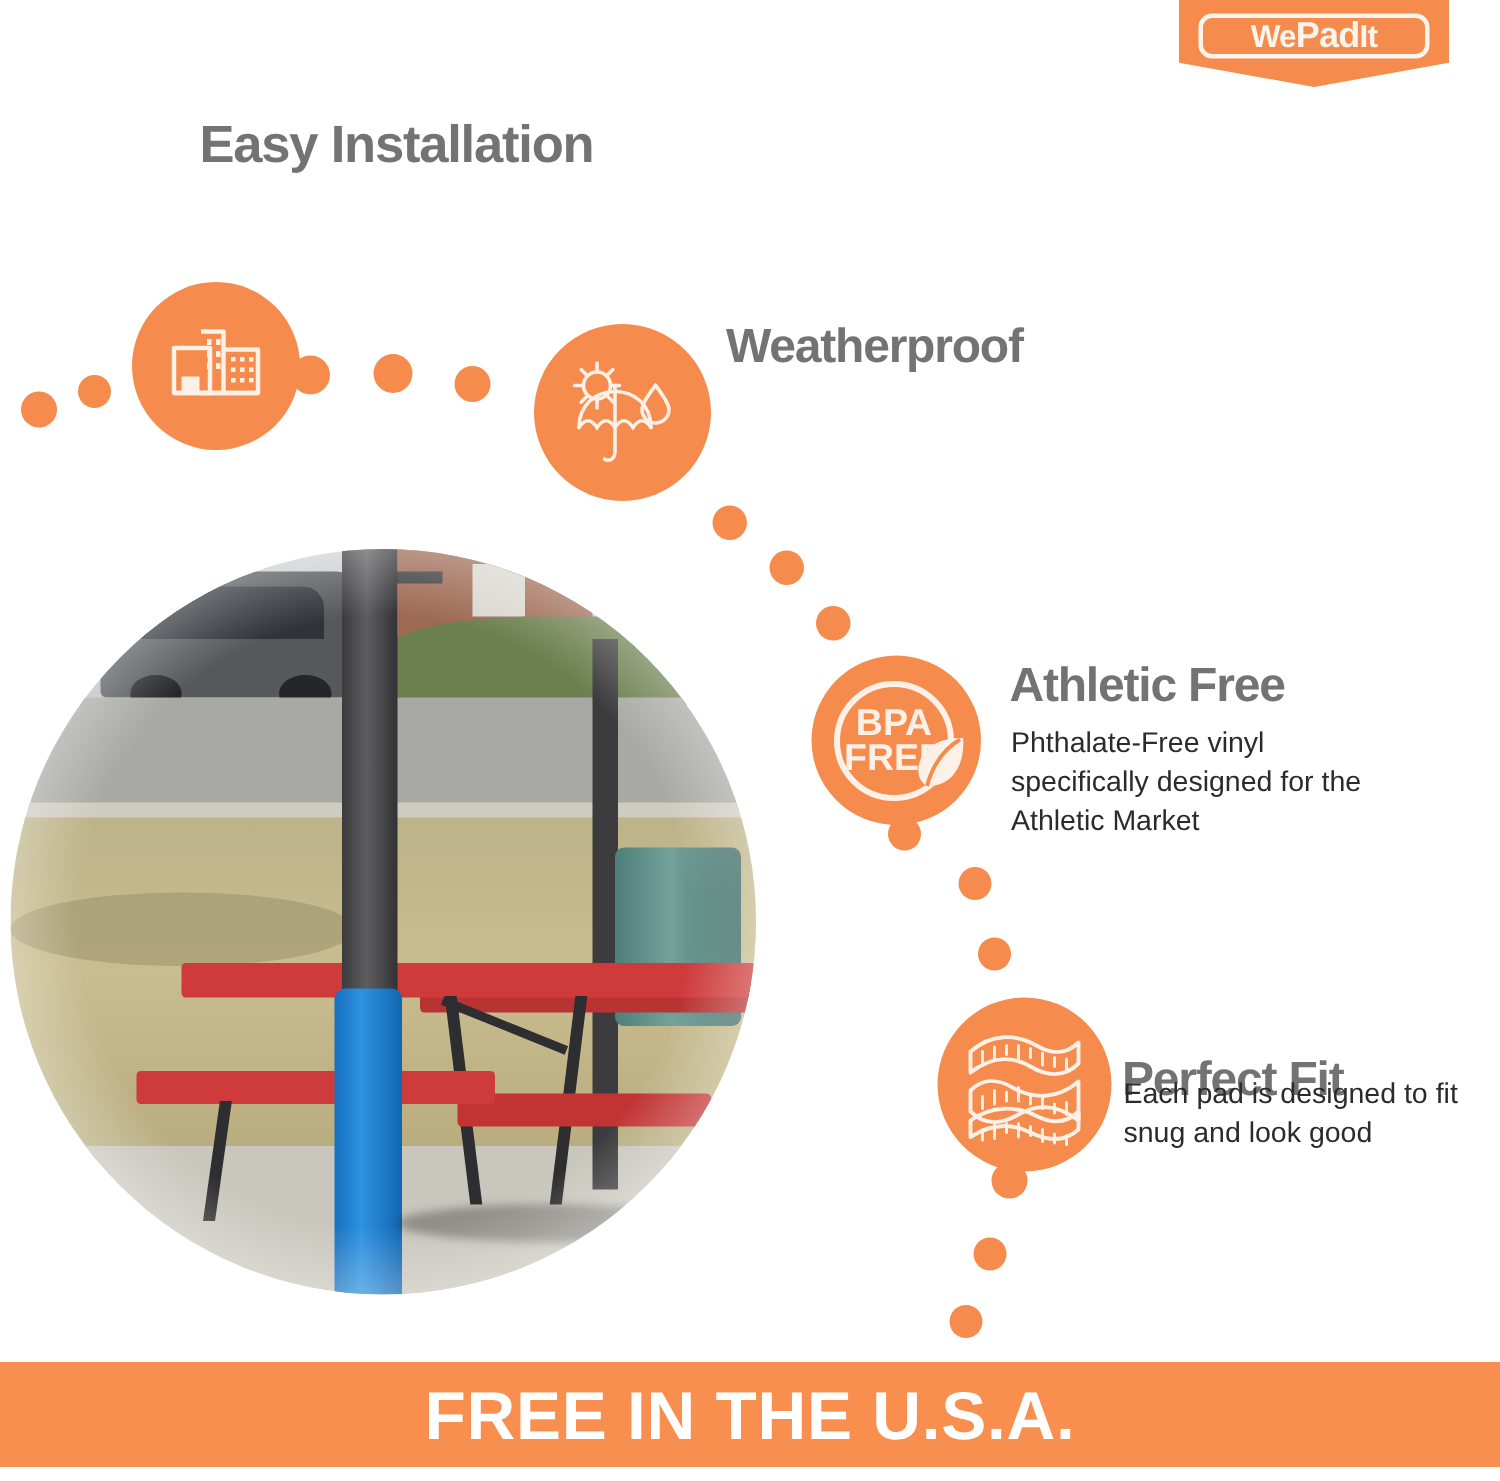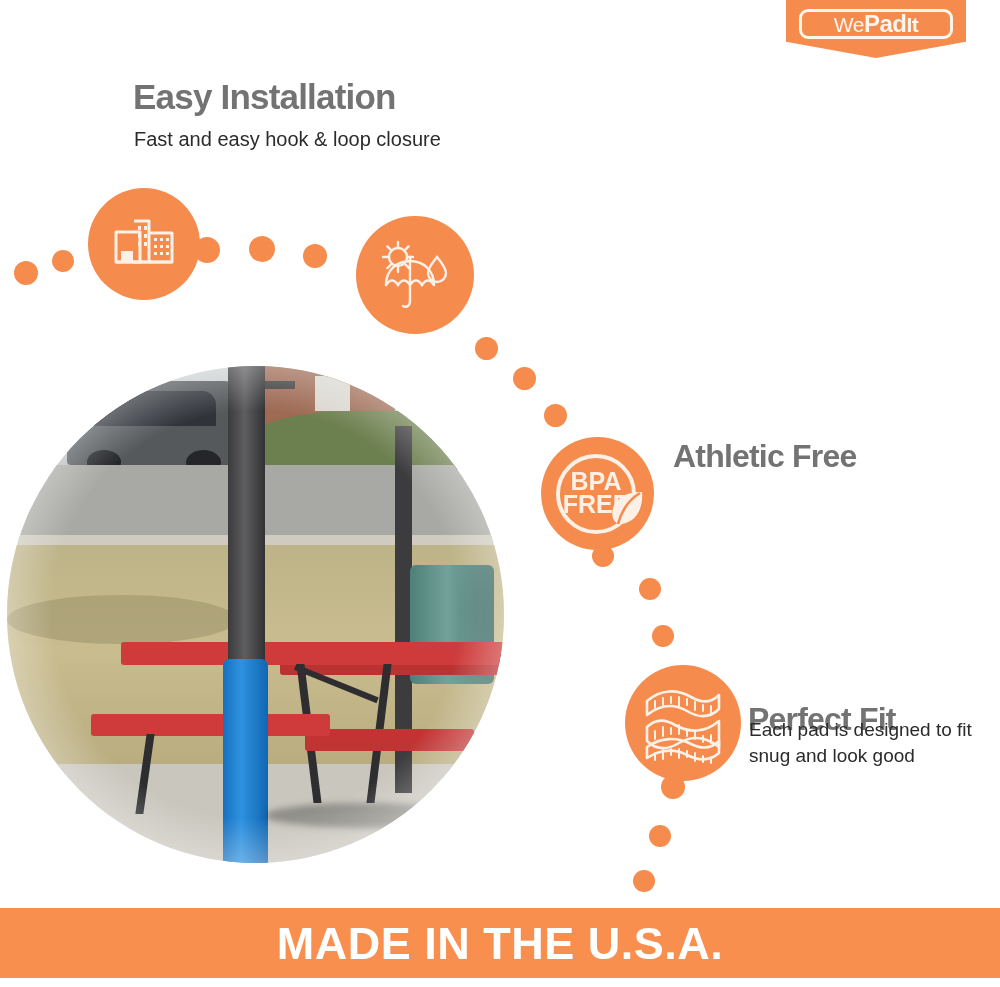--- a/index.html
+++ b/index.html
@@ -42,21 +42,21 @@
     align-items: center;
     justify-content: center;
   }
   .logo-text {
     color: #fdf4ec;
     font-size: 21px;
     letter-spacing: -0.5px;
     line-height: 1;
     white-space: nowrap;
   }
-  .logo-text .lw  { font-weight: normal; }
+  .logo-text .lw  { font-weight: bold; }
   .logo-text .lp  { font-weight: bold; font-size: 24px; }
   .logo-text .li  { font-weight: bold; }
 
   
   .feature-title {
     position: absolute;
     font-weight: bold;
     color: #737373;
     letter-spacing: -0.8px;
     line-height: 1.05;
@@ -257,21 +257,20 @@
 
   <div class="logo-badge">
     <div class="logo-inner">
       <span class="logo-text">
         <span class="lw">We</span><span class="lp">Pad</span><span class="li">It</span>
       </span>
     </div>
   </div>
 
   <div class="feature-title" id="t-install">Easy Installation</div>
-  <div class="feature-desc" id="d-install">Fast and easy hook &amp; loop closure</div>
 
   <div class="icon-circle" id="ic-install">
     <span>
       <svg width="62" height="54" viewBox="0 0 62 54">
         <g fill="none" stroke="#fdf0e6" stroke-width="3" stroke-linejoin="round">
           <path d="M3 15 H27 V45 H3 Z"></path>
           <path d="M21 4 H36 V45 H21"></path>
           <path d="M36 16 H59 V45 H36"></path>
           <path d="M3 45 H59"></path>
         </g>
@@ -290,20 +289,21 @@
             <rect x="53" y="28" width="3" height="3"></rect>
           <rect x="41" y="35" width="3" height="3"></rect>
             <rect x="47" y="35" width="3" height="3"></rect>
             <rect x="53" y="35" width="3" height="3"></rect>
         </g>
         <path d="M8 34 H20 V45 H8 Z" fill="#fdf0e6"></path>
       </svg>
     </span>
   </div>
 
+  <div class="feature-title" id="t-weather">Weatherproof</div>
 
   <div class="icon-circle" id="ic-weather">
     <span>
       <svg width="76" height="72" viewBox="0 0 76 72">
         <g fill="none" stroke="#fdf0e6" stroke-width="2.4" stroke-linecap="round">
 
           <circle cx="21" cy="18" r="9"></circle>
           <path d="M21 3 v5 M21 28 v5 M6 18 h5 M31 18 h5
                    M10.4 7.4 l3.5 3.5 M28.6 25.6 l3.5 3.5
                    M31.6 7.4 l-3.5 3.5 M13.9 25.6 l-3.5 3.5"></path>
@@ -313,20 +313,21 @@
           <path d="M9 46 c0 -15 11 -24 24 -24 s24 9 24 24"></path>
           <path d="M9 46 c4 -6 8 -6 12 0 c4 -6 8 -6 12 0 c4 -6 8 -6 12 0 c4 -6 8 -6 12 0"></path>
           <path d="M33 22 v40 c0 5 -4 7 -7 5"></path>
           <path d="M33 18 v4"></path>
         </g>
       </svg>
     </span>
   </div>
 
   <div class="feature-title" id="t-phth">Athletic Free</div>
+  <div class="feature-desc" id="d-phth">Phthalate-Free vinyl specifically designed for the Athletic Market</div>
 
   <div class="icon-circle" id="ic-phth">
     <span>
       <svg width="104" height="104" viewBox="0 0 104 104">
         <circle cx="50" cy="52" r="38" fill="none" stroke="#fdf0e6" stroke-width="4"></circle>
         <text x="50" y="48" text-anchor="middle" font-family="Liberation Sans, sans-serif" font-size="25" font-weight="bold" fill="#fdf0e6">BPA</text>
         <text x="50" y="71" text-anchor="middle" font-family="Liberation Sans, sans-serif" font-size="25" font-weight="bold" fill="#fdf0e6">FREE</text>
         <path d="M72 82 c-8 -4 -8 -18 2 -26 c9 -7 22 -6 22 -6 c0 0 2 14 -6 24 c-7 9 -18 8 -18 8 Z" fill="#fdf0e6"></path>
         <path d="M94 51 c-10 6 -18 16 -22 31" fill="none" stroke="#f58b4c" stroke-width="2.6"></path>
       </svg>
@@ -399,16 +400,16 @@
     <div class="ph-bench1"></div>
     <div class="ph-leg1"></div>
     <div class="ph-pole-arm"></div>
     <div class="ph-pole-top"></div>
     <div class="ph-pad"></div>
     <div class="ph-shadow"></div>
     <div class="ph-fade"></div>
   </div>
 
   <div id="usa-banner">
-    <span id="usa-banner-text">MADE IN THE U.S.A.</span>
+    <span id="usa-banner-text">FREE IN THE U.S.A.</span>
   </div>
 
 </div>
 
 </body></html>

